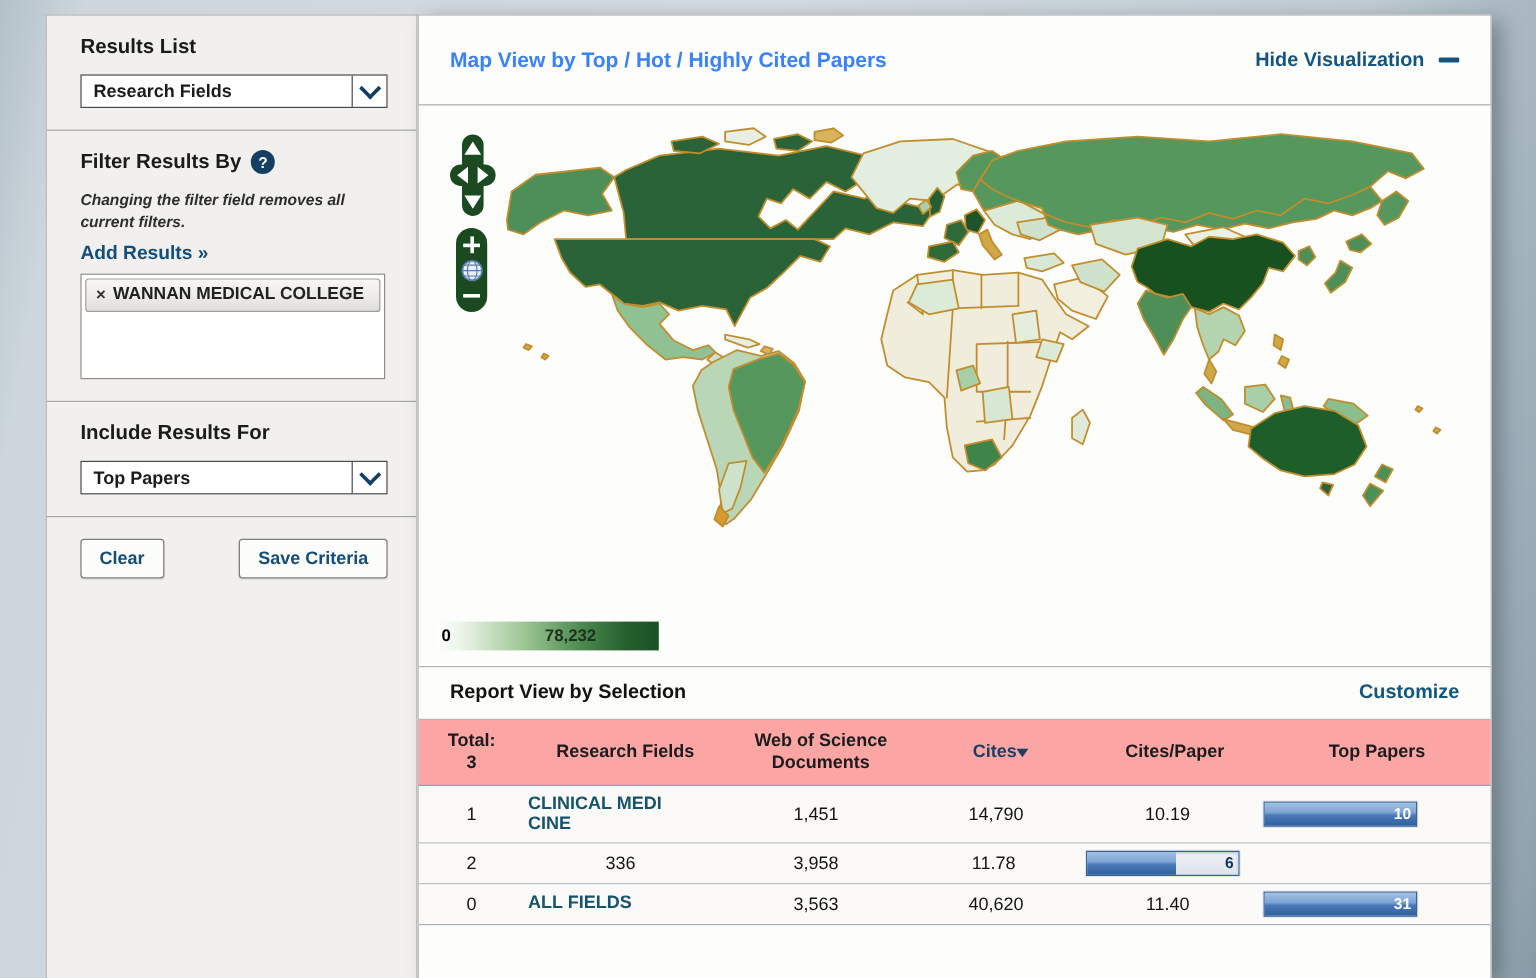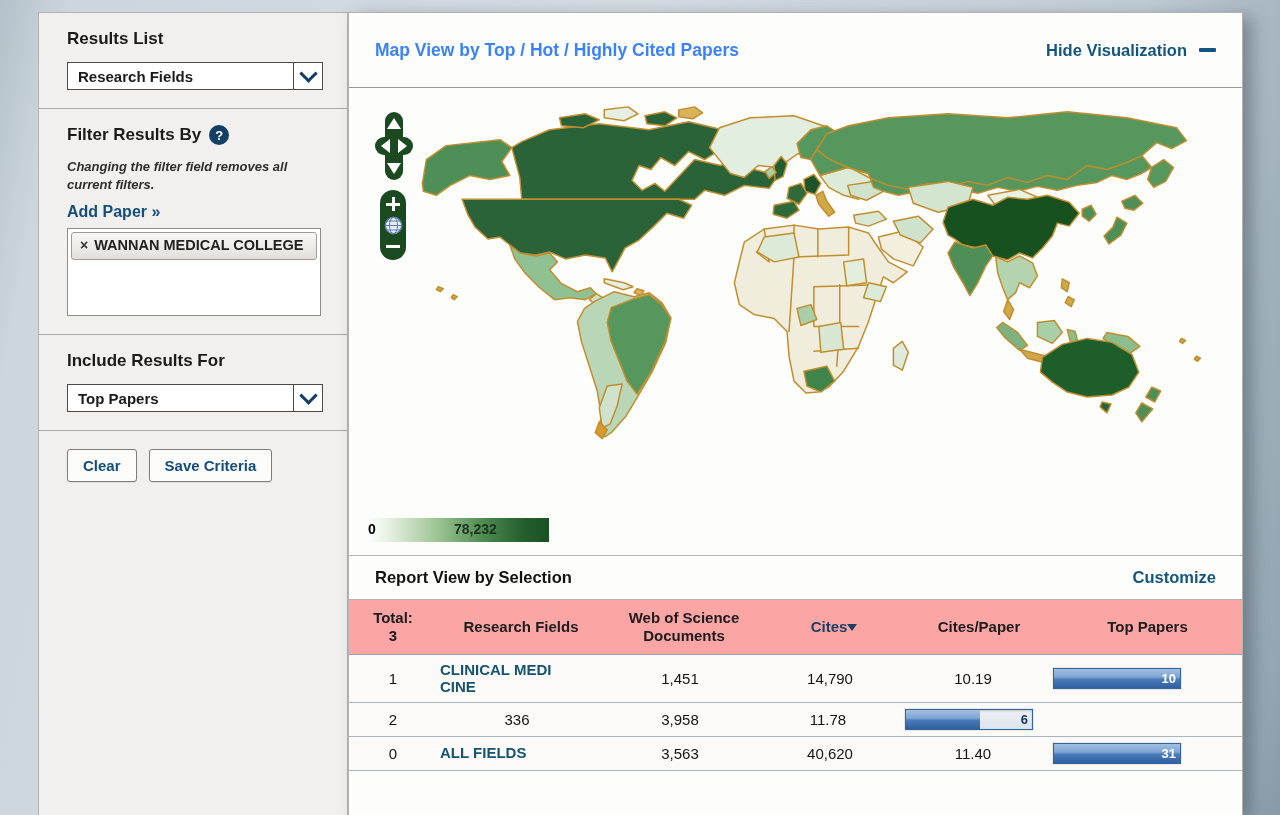--- a/index.html
+++ b/index.html
@@ -32,21 +32,21 @@
   .filter-note{font-style:italic;font-weight:600;font-size:13px;color:#2e2e2e;line-height:1.35;margin:0 0 10px 0;}
   .add-filter{font-size:16px;font-weight:bold;color:#134d7c;text-decoration:none;display:inline-block;margin-bottom:7px;cursor:pointer;}
   .filter-box{width:254px;height:88px;background:#fff;border:1px solid #8f8e8c;box-sizing:border-box;padding:3px;}
   .chip{
     display:flex;align-items:flex-start;gap:6px;padding:4px 8px 5px 8px;
     background:linear-gradient(180deg,#f8f7f5 0%,#ecebe8 55%,#e0deda 100%);
     border:1px solid #9d9c9a;border-radius:3px;cursor:pointer;
   }
   .chip .x{font-weight:bold;color:#333;font-size:14px;line-height:1.15;}
   .chip .chip-label{font-size:14.5px;font-weight:bold;color:#222;line-height:1.15;}
-  .btn-row{display:flex;gap:12px;padding:18px 24px 18px 28px;border-top:1px solid #a9a8a6;}
+  .btn-row{display:flex;gap:0;padding:18px 24px 18px 28px;border-top:1px solid #a9a8a6;justify-content:space-between;}
   .btn{
     background:#fcfcfb;border:1px solid #7e7d7b;border-radius:3px;
     font-family:"Liberation Sans",sans-serif;font-size:15px;font-weight:bold;color:#134d7c;
     padding:7px 15px;cursor:pointer;box-shadow:0 1px 1px rgba(0,0,0,.08);
   }
 
   
   .main{
     position:absolute;left:348px;top:12px;width:895px;height:803px;box-sizing:border-box;
     background:#fdfdfc;border:1px solid #b3b2b0;border-bottom:none;
@@ -120,21 +120,21 @@
           </span>
       </div>
     </div>
 
     <div class="side-section">
       <h2 class="side-title">
         <span>Filter Results By</span>
         <span class="help-circle">?</span>
       </h2>
       <p class="filter-note">Changing the filter field removes all current filters.</p>
-      <a class="add-filter">Add Paper »</a>
+      <a class="add-filter">Add Results »</a>
       <div class="filter-box">
         <div class="chip">
           <span class="x">×</span>
           <span class="chip-label">WANNAN MEDICAL COLLEGE</span>
         </div>
       </div>
     </div>
 
     <div class="side-section">
       <h2 class="side-title">Include Results For</h2>

